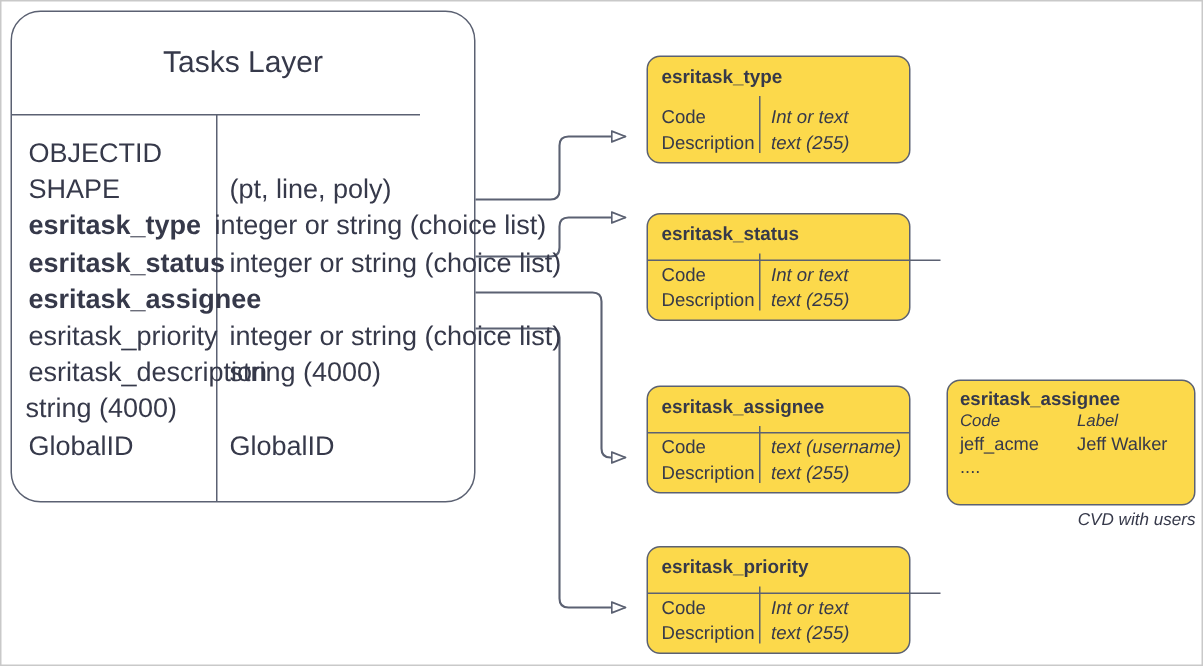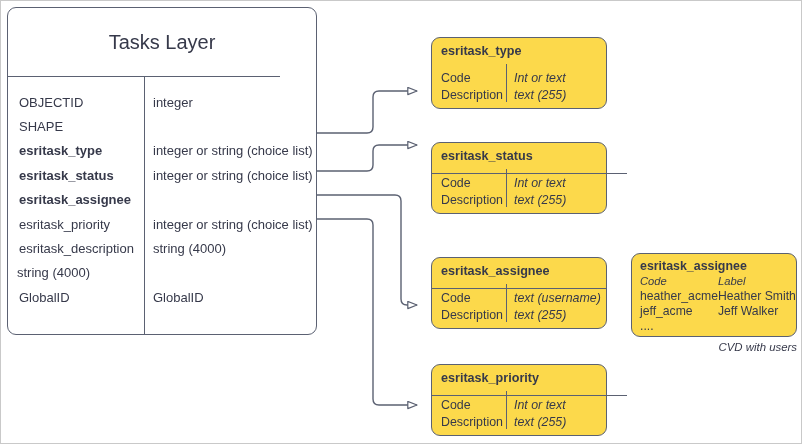--- a/index.html
+++ b/index.html
@@ -25,21 +25,21 @@
     left: 0; top: 0;
     width: 802px; height: 444px;
     pointer-events: none;
   }
 
   
   .entity {
     position: absolute;
     background: #ffffff;
     border: 1.6px solid #5b6172;
-    border-radius: 9px;
+    border-radius: 20px;
     box-sizing: border-box;
   }
   #tasks-layer {
     left: 6px;
     top: 6px;
     width: 310px;
     height: 328px;
   }
   #tasks-title {
     position: absolute;
@@ -71,21 +71,21 @@
   #tasks-rows {
     position: absolute;
     left: 0;
     top: 82px;
     width: 100%;
   }
   .trow {
     display: flex;
     height: 24.4px;
     align-items: center;
-    font-size: 13px;
+    font-size: 18px;
   }
   .tname {
     width: 136px;
     padding-left: 11px;
     box-sizing: border-box;
     white-space: nowrap;
   }
   .ttype {
     flex: 1;
     padding-left: 9px;
@@ -214,24 +214,24 @@
   </svg>
 
   <div class="entity" id="tasks-layer">
     <div id="tasks-title">Tasks Layer</div>
     <div id="tasks-header-rule"></div>
     <div id="tasks-col-rule"></div>
     <div id="tasks-rows">
 
     <div class="trow">
           <div class="tname">OBJECTID</div>
-          <div class="ttype">integer</div>
         </div>
         <div class="trow">
           <div class="tname">SHAPE</div>
+          <div class="ttype">(pt, line, poly)</div>
         </div>
         <div class="trow key">
           <div class="tname">esritask_type</div>
           <div class="ttype">integer or string (choice list)</div>
         </div>
         <div class="trow key">
           <div class="tname">esritask_status</div>
           <div class="ttype">integer or string (choice list)</div>
         </div>
         <div class="trow key">
@@ -319,24 +319,20 @@
   </div>
 
   <div id="cvd-box">
     <div class="cvd-title">esritask_assignee</div>
     <div class="cvd-row head">
       <div class="cvd-c1">Code</div>
       <div class="cvd-c2">Label</div>
     </div>
     <div id="cvd-rows">
         <div class="cvd-row">
-          <div class="cvd-c1">heather_acme</div>
-          <div class="cvd-c2">Heather Smith</div>
-        </div>
-        <div class="cvd-row">
           <div class="cvd-c1">jeff_acme</div>
           <div class="cvd-c2">Jeff Walker</div>
         </div>
         <div class="cvd-row">
           <div class="cvd-c1">....</div>
           <div class="cvd-c2"></div>
         </div>
       </div>
   </div>
   <div id="cvd-caption">CVD with users</div>

